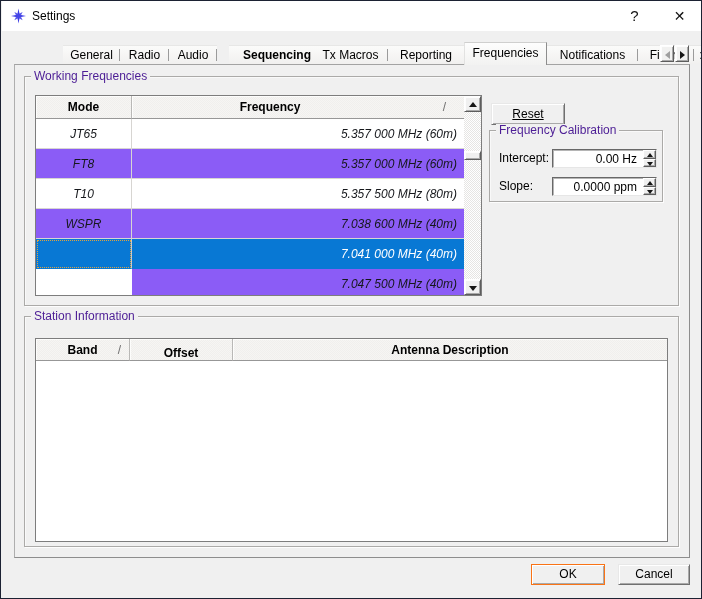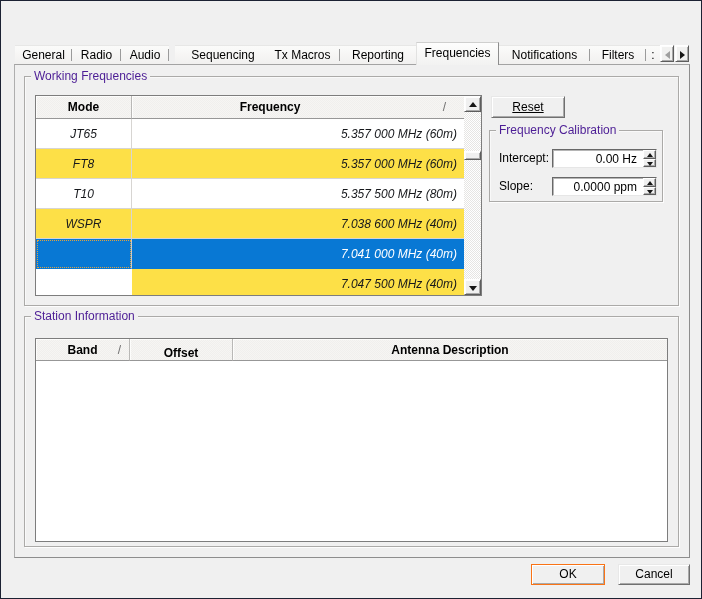--- a/index.html
+++ b/index.html
@@ -24,20 +24,21 @@
   .cap-help  { left:610px; font-size:15px; }
   .cap-close { left:655px; font-size:14px; }
 
   
   .tab {
     position:absolute; top:44px; height:19px;
     background:linear-gradient(#fbfbfa,#f1f0ef);
     border-top:1px solid #e7e7e6;
     text-align:center; line-height:18px; color:#000;
     z-index:2;
+    margin-left:48px;
   }
   .tab.div-after::after {
     content:""; position:absolute; right:0; top:3px; width:1px; height:12px;
     background:#9b9b9b;
   }
   .tab.selected {
     top:41px; height:23px;
     background:linear-gradient(#fdfdfd,#f2f2f1);
     border-top:1px solid #cfcfce;
     border-left:1px solid #e2e2e1;
@@ -95,21 +96,21 @@
     position:absolute; left:0; top:0; width:96px; height:30px;
     border-right:1px solid #d7d5d2; border-bottom:1px solid #d7d5d2;
     display:flex; align-items:center; justify-content:center;
   }
   .trow .c-freq {
     position:absolute; left:96px; top:0; right:0; height:30px;
     border-bottom:1px solid #d7d5d2;
     display:flex; align-items:center; justify-content:flex-end;
     padding-right:7px;
   }
-  .trow.alt .c-mode, .trow.alt .c-freq { background:#fde047; }
+  .trow.alt .c-mode, .trow.alt .c-freq { background:#8b5cf6; }
   .trow.selected .c-mode, .trow.selected .c-freq { background:#0878d4; color:#ffffff; border-bottom-color:#0878d4; }
   .trow.selected .c-mode { outline:1px dotted #e0a23e; outline-offset:-2px; border-right-color:#c9c9c9; }
 
   
   .vscroll { position:absolute; width:17px; }
   .vscroll .track {
     position:absolute; left:0; top:0; width:100%; height:100%;
     background-image: conic-gradient(#ffffff 25%, #e6e5e3 25% 50%, #ffffff 50% 75%, #e6e5e3 75%);
     background-size:2px 2px;
   }
@@ -155,25 +156,34 @@
   .sp-up { top:0; } .sp-down { bottom:0; }
   .sp-up .tri, .sp-down .tri { position:absolute; left:3px; }
   .sp-tri-up   { top:2px; border-left:3px solid transparent; border-right:3px solid transparent; border-bottom:4px solid #161616; }
   .sp-tri-down { top:2px; border-left:3px solid transparent; border-right:3px solid transparent; border-top:4px solid #161616; }
 </style>
 </head>
 <body>
 
 <div class="window">
 
+  <div class="titlebar">
+    <svg class="app-icon" viewBox="0 0 16 16">
+      <polygon points="8,0 9.3,6.7 16,8 9.3,9.3 8,16 6.7,9.3 0,8 6.7,6.7" fill="#3c3ce4"></polygon>
+      <polygon points="12.4,3.6 10.2,8 12.4,12.4 8,10.2 3.6,12.4 5.8,8 3.6,3.6 8,5.8" fill="#4646e8" opacity="0.9"></polygon>
+    </svg>
+    <span class="title-text">Settings</span>
+    <div class="cap-btn cap-help">?</div>
+    <div class="cap-btn cap-close">✕</div>
+  </div>
 
   <div class="tab div-after" style="left:14px;  width:57px;">General</div>
   <div class="tab div-after" style="left:71px;  width:49px;">Radio</div>
   <div class="tab div-after" style="left:120px; width:48px;">Audio</div>
-  <div class="tab div-after" style="left:174px; width:96px;">Sequencing</div>
+  <div class="tab div-after" style="left:180px; width:96px;font-weight:bold;">Sequencing</div>
   <div class="tab div-after" style="left:264px; width:75px;">Tx Macros</div>
   <div class="tab" style="left:339px; width:76px;">Reporting</div>
   <div class="tab selected" style="left:415px; width:83px;">Frequencies</div>
   <div class="tab div-after" style="left:498px; width:91px;">Notifications</div>
   <div class="tab div-after" style="left:589px; width:56px;">Filters</div>
   <div class="tab" style="left:645px; width:14px;">:</div>
   <div class="tab-scroll-btn" style="left:659px;">
       <span class="tri tri-left"></span>
     </div>
   <div class="tab-scroll-btn" style="left:674px;">
@@ -226,21 +236,21 @@
       <div class="sb-btn" style="top:0;">
           <span class="tri tri-up"></span>
         </div>
       <div class="sb-thumb" style="top:55px; height:9px;"></div>
       <div class="sb-btn" style="bottom:0;">
           <span class="tri tri-down"></span>
         </div>
     </div>
   </div>
 
-  <div class="btn" style="left:490px; top:95px; width:74px; height:22px; line-height:20px;text-decoration:underline;">Reset</div>
+  <div class="btn" style="left:490px; top:102px; width:74px; height:22px; line-height:20px;text-decoration:underline;">Reset</div>
 
   <div class="groupbox" style="left:488px; top:129px; width:174px; height:72px;">
     <span class="gb-label">Frequency Calibration</span>
   </div>
   <span class="field-label" style="left:498px; top:150px;">Intercept:</span>
   <div class="spinbox" style="left:551px; top:148px;">
     <span class="sp-value">0.00 Hz</span>
     <div class="sp-btns">
       <div class="sp-up">
           <span class="tri sp-tri-up"></span>

